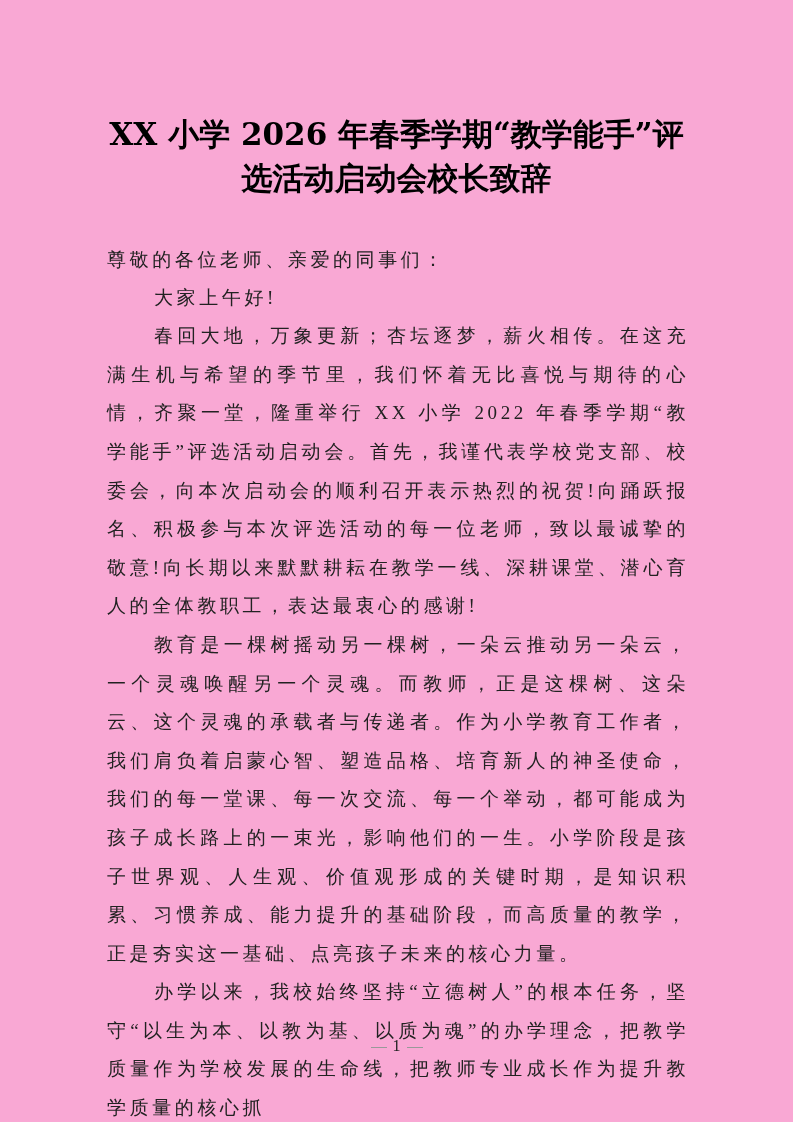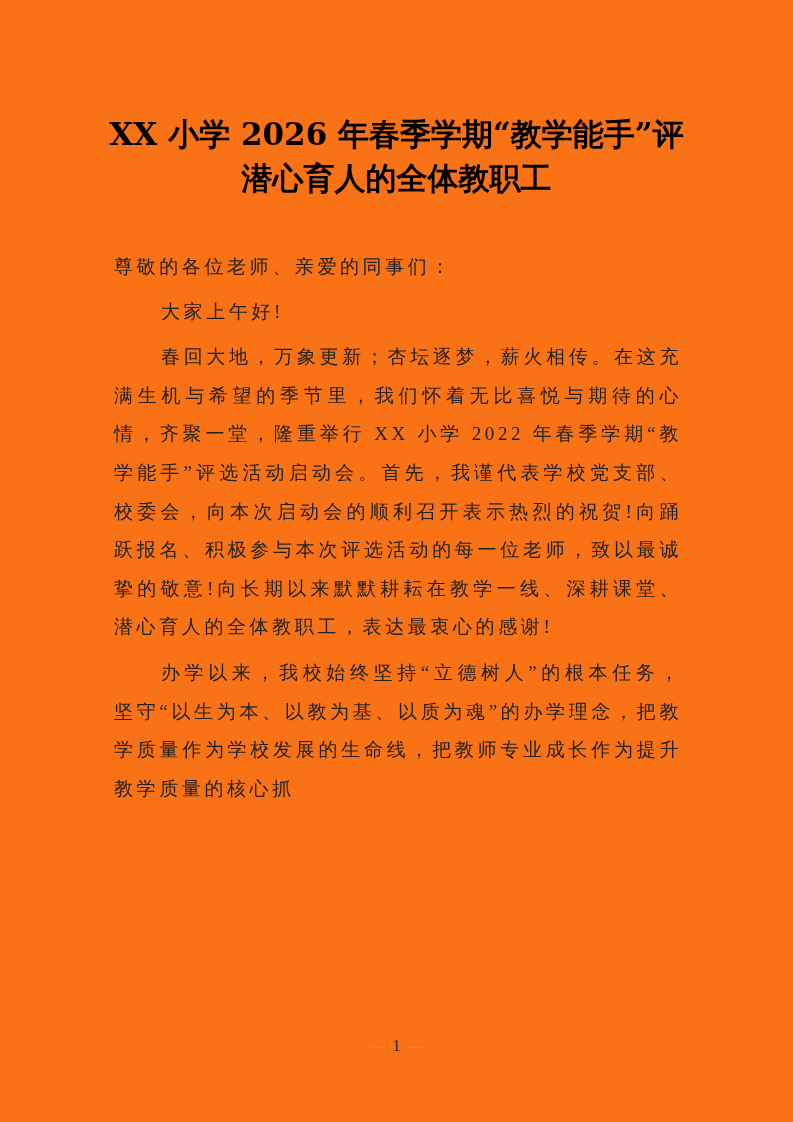--- a/index.html
+++ b/index.html
@@ -1,49 +1,50 @@
 <!DOCTYPE html>
 <html><head>
 <meta charset="utf-8">
 <style>
   html, body { margin: 0; padding: 0; background: #ffffff; }
   body { width: 793px; height: 1122px; position: relative; overflow: hidden; }
-  .page { position: absolute; left: 0; top: 0; width: 793px; height: 1122px; background: #f97316; }
+  .page { position: absolute; left: 0; top: 0; width: 793px; height: 1122px; background: #f9a8d4; }
   .title {
     position: absolute; left: 80px; width: 633px; top: 112px;
     text-align: center; font-family: "DejaVu Serif", "Liberation Serif", serif;
     font-weight: bold; font-size: 31px; line-height: 44px; color: #000;
     letter-spacing: 0px;
   }
   .body {
     position: absolute; left: 107px; top: 240px; width: 582px;
     font-family: "DejaVu Sans", "Liberation Sans", sans-serif;
     font-size: 19px; line-height: 38.6px; color: #222;
     letter-spacing: 3.6px; text-align: justify;
   }
-  .body p { margin: 7px; }
+  .body p { margin: 0; }
   .indent { text-indent: 47px; font-family: Liberation Serif, serif; }
   .footer {
     position: absolute; top: 1037px; left: 0; width: 793px; text-align: center;
     font-family: "Liberation Serif", serif; font-size: 16px; color: #222;
   }
   .dash { display: inline-block; width: 16px; height: 1px; background: #999; vertical-align: middle; margin: 0 6px; }
 </style>
 </head>
 <body>
 
 <div class="page">
   <div class="title">
     <div>XX 小学 2026 年春季学期“教学能手”评</div>
-    <div>潜心育人的全体教职工</div>
+    <div>选活动启动会校长致辞</div>
   </div>
 
   <div class="body">
     <p>尊敬的各位老师、亲爱的同事们：</p>
     <p class="indent">大家上午好!</p>
     <p class="indent">春回大地，万象更新；杏坛逐梦，薪火相传。在这充满生机与希望的季节里，我们怀着无比喜悦与期待的心情，齐聚一堂，隆重举行 XX 小学 2022 年春季学期“教学能手”评选活动启动会。首先，我谨代表学校党支部、校委会，向本次启动会的顺利召开表示热烈的祝贺!向踊跃报名、积极参与本次评选活动的每一位老师，致以最诚挚的敬意!向长期以来默默耕耘在教学一线、深耕课堂、潜心育人的全体教职工，表达最衷心的感谢!</p>
+    <p class="indent">教育是一棵树摇动另一棵树，一朵云推动另一朵云，一个灵魂唤醒另一个灵魂。而教师，正是这棵树、这朵云、这个灵魂的承载者与传递者。作为小学教育工作者，我们肩负着启蒙心智、塑造品格、培育新人的神圣使命，我们的每一堂课、每一次交流、每一个举动，都可能成为孩子成长路上的一束光，影响他们的一生。小学阶段是孩子世界观、人生观、价值观形成的关键时期，是知识积累、习惯养成、能力提升的基础阶段，而高质量的教学，正是夯实这一基础、点亮孩子未来的核心力量。</p>
     <p class="indent">办学以来，我校始终坚持“立德树人”的根本任务，坚守“以生为本、以教为基、以质为魂”的办学理念，把教学质量作为学校发展的生命线，把教师专业成长作为提升教学质量的核心抓</p>
   </div>
 
   <div class="footer">
     <span class="dash"></span><span>1</span><span class="dash"></span>
   </div>
 </div>
 
 </body></html>

